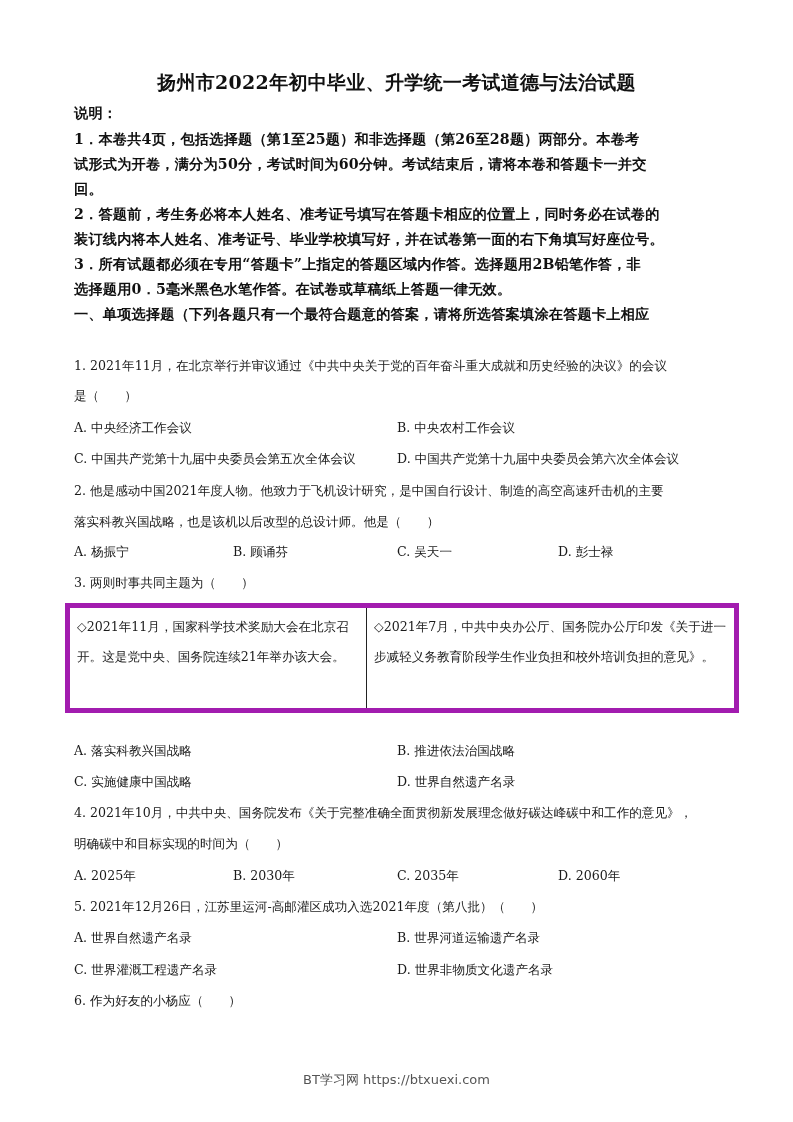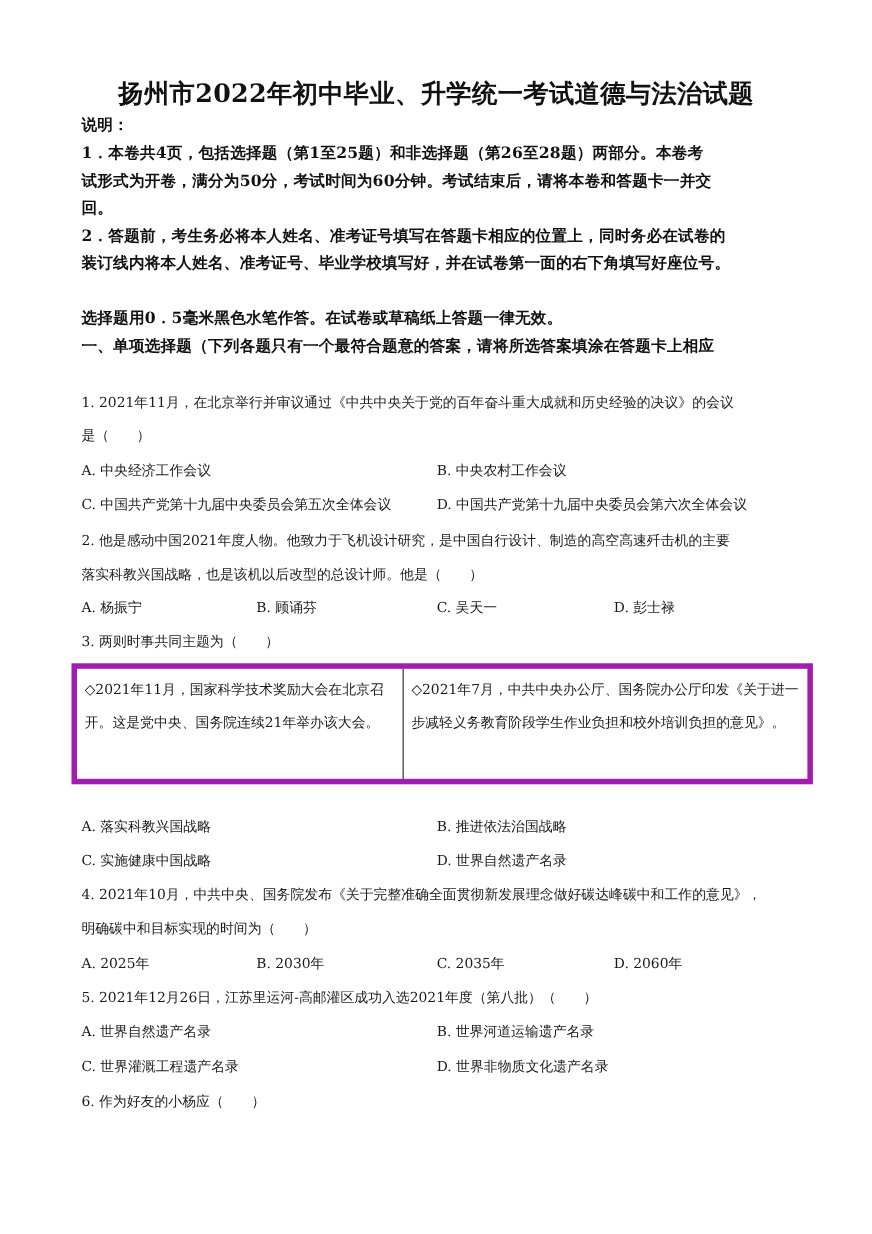--- a/index.html
+++ b/index.html
@@ -1,20 +1,20 @@
 <!DOCTYPE html>
 <html><head>
 <meta charset="utf-8">
 <style>
   html, body { margin: 0; padding: 0; background: #ffffff; }
   body { width: 793px; height: 1122px; position: relative; overflow: hidden;
          font-family: "DejaVu Serif", "Liberation Serif", serif; color: #111; }
   .page { position: absolute; left: 0; top: 0; width: 793px; height: 1122px; }
   .title { position: absolute; left: 0; width: 793px; top: 70px; text-align: center;
-           font-size: 23px; font-weight: bold; letter-spacing: 0.3px; }
+           font-size: 19px; font-weight: bold; letter-spacing: 0.3px; }
   .bold-line { position: absolute; left: 74px; width: 650px; font-size: 14.2px; font-weight: bold;
                white-space: nowrap; letter-spacing: 0.2px; }
   .line { position: absolute; left: 74px; font-size: 12.6px; white-space: nowrap; color: #1a1a1a; }
   .opt { position: absolute; font-size: 12.6px; white-space: nowrap; color: #1a1a1a; }
   .box { position: absolute; left: 65px; top: 603px; width: 664px; height: 100px;
          border: 5px solid #a21caf; display: flex; }
   .cell { box-sizing: border-box; padding: 4px 6px 0 7px; font-size: 12.6px; line-height: 30px; color:#1a1a1a; }
   .cell.left { width: 297px; border-right: 1px solid #222; }
   .cell.right { flex: 1; }
   .footer { position: absolute; left: 0; width: 793px; top: 1071px; text-align: center;
@@ -25,20 +25,21 @@
 
 <div class="page">
   <div class="title">扬州市2022年初中毕业、升学统一考试道德与法治试题</div>
 
   <div class="bold-line" style="top:104px">说明：</div>
   <div class="bold-line" style="top:130px">1．本卷共4页，包括选择题（第1至25题）和非选择题（第26至28题）两部分。本卷考</div>
   <div class="bold-line" style="top:155px">试形式为开卷，满分为50分，考试时间为60分钟。考试结束后，请将本卷和答题卡一并交</div>
   <div class="bold-line" style="top:180px">回。</div>
   <div class="bold-line" style="top:205px">2．答题前，考生务必将本人姓名、准考证号填写在答题卡相应的位置上，同时务必在试卷的</div>
   <div class="bold-line" style="top:230px">装订线内将本人姓名、准考证号、毕业学校填写好，并在试卷第一面的右下角填写好座位号。</div>
+  <div class="bold-line" style="top:255px">3．所有试题都必须在专用“答题卡”上指定的答题区域内作答。选择题用2B铅笔作答，非</div>
   <div class="bold-line" style="top:280px">选择题用0．5毫米黑色水笔作答。在试卷或草稿纸上答题一律无效。</div>
   <div class="bold-line" style="top:305px">一、单项选择题（下列各题只有一个最符合题意的答案，请将所选答案填涂在答题卡上相应</div>
 
   <div class="line" style="top:358px">1. 2021年11月，在北京举行并审议通过《中共中央关于党的百年奋斗重大成就和历史经验的决议》的会议</div>
   <div class="line" style="top:388px">是（　　）</div>
   <div class="opt" style="left:74px;top:420px">A. 中央经济工作会议</div>
   <div class="opt" style="left:397px;top:420px">B. 中央农村工作会议</div>
   <div class="opt" style="left:74px;top:451px">C. 中国共产党第十九届中央委员会第五次全体会议</div>
   <div class="opt" style="left:397px;top:451px">D. 中国共产党第十九届中央委员会第六次全体会议</div>
 
@@ -67,13 +68,14 @@
   <div class="opt" style="left:558px;top:868px">D.  2060年</div>
 
   <div class="line" style="top:899px">5. 2021年12月26日，江苏里运河-高邮灌区成功入选2021年度（第八批）（　　）</div>
   <div class="opt" style="left:74px;top:930px">A.  世界自然遗产名录</div>
   <div class="opt" style="left:397px;top:930px">B.  世界河道运输遗产名录</div>
   <div class="opt" style="left:74px;top:962px">C.  世界灌溉工程遗产名录</div>
   <div class="opt" style="left:397px;top:962px">D.  世界非物质文化遗产名录</div>
 
   <div class="line" style="top:993px">6. 作为好友的小杨应（　　）</div>
 
+  <div class="footer">BT学习网 https://btxuexi.com</div>
 </div>
 
 </body></html>

